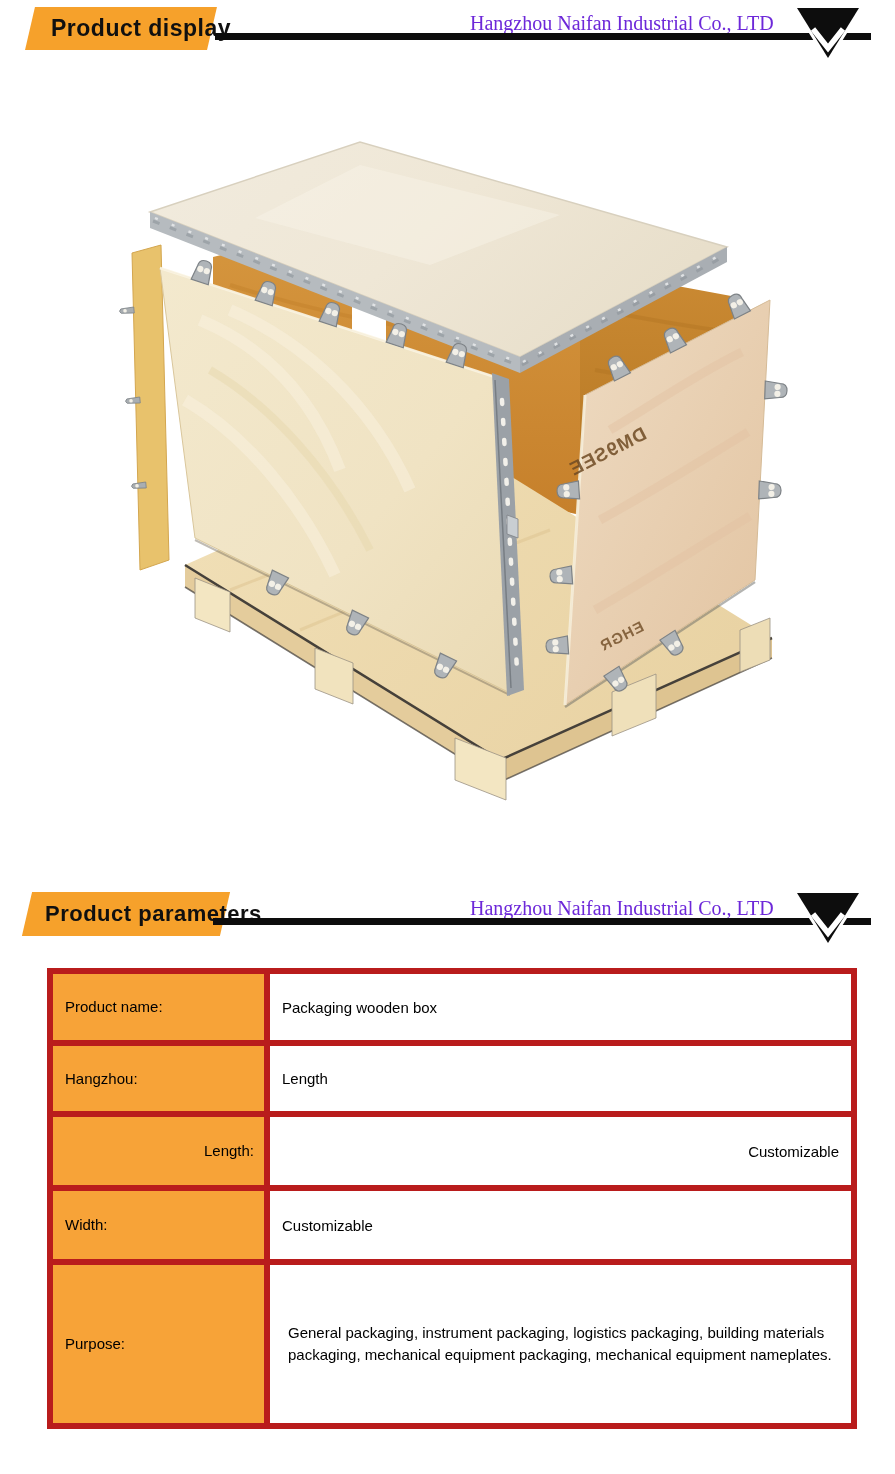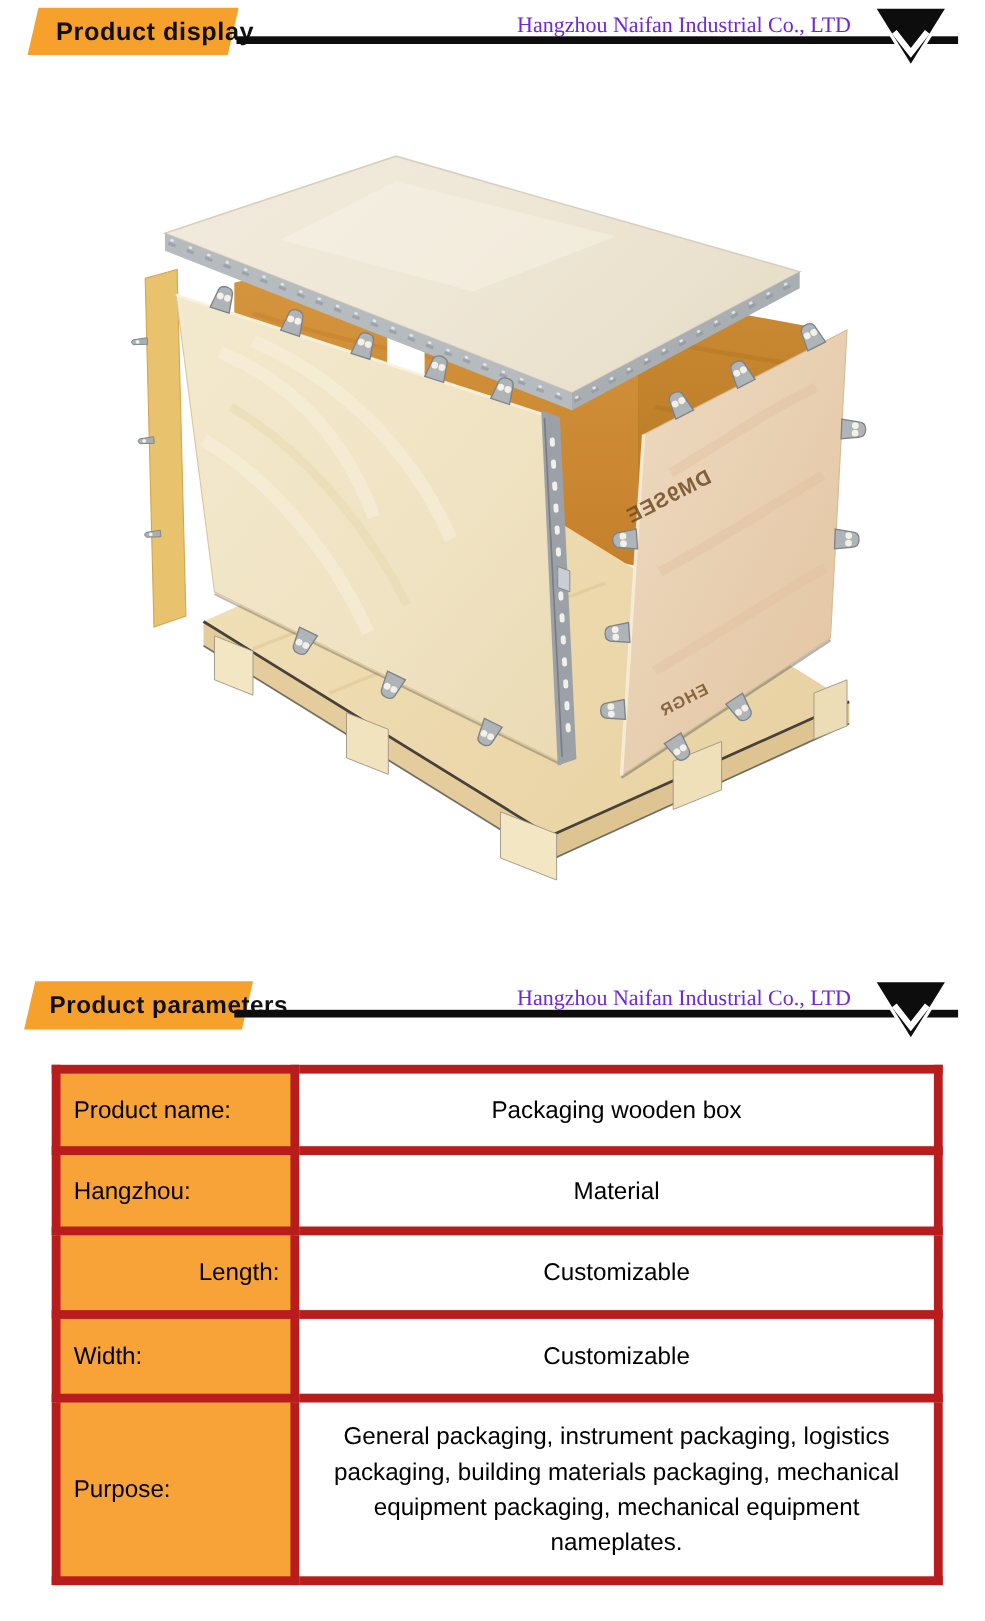--- a/index.html
+++ b/index.html
@@ -21,23 +21,23 @@
   .rule1{left:215px;top:33px;width:656px;}
   .rule2{left:213px;top:918px;width:658px;}
   .tri-logo{position:absolute;width:72px;height:58px;}
   .tri1{left:792px;top:4px;}
   .tri2{left:792px;top:889px;}
   
   .photo{position:absolute;left:0;top:70px;width:895px;height:810px;}
   
   .ptable{position:absolute;left:47px;top:968px;width:810px;border-collapse:collapse;
         table-layout:fixed;background:#fff;}
-  .ptable td{border:8px solid #b91c1c;font-size:22px;color:#000;vertical-align:middle;}
+  .ptable td{border:6px solid #b91c1c;font-size:15px;color:#000;vertical-align:middle;}
   .ptable td.lbl{background:#F7A338;padding:4px 10px 4px 12px;line-height:1.45;}
-  .ptable td.val{text-align:center;padding:4px 12px;}
+  .ptable td.val{padding:4px 12px;}
   tr.h1 td{height:58px;} tr.h2 td{height:57px;} tr.h3 td{height:60px;text-align:right;}
   tr.h4 td{height:60px;} tr.h5 td{height:95px;} tr.h6 td{height:150px;}
   .purpose-text{max-width:545px;margin:0 auto;line-height:1.45;}
 </style>
 </head>
 <body>
 
 <div class="page">
 
   <div class="banner banner1">
@@ -193,21 +193,21 @@
         <col style="width:217px">
         <col>
       </colgroup>
     <tbody>
       <tr class="h1">
         <td class="lbl">Product name:</td>
         <td class="val">Packaging wooden box</td>
       </tr>
       <tr class="h2">
         <td class="lbl">Hangzhou:</td>
-        <td class="val">Material</td>
+        <td class="val">Length</td>
       </tr>
       <tr class="h3">
         <td class="lbl">Length:</td>
         <td class="val">Customizable</td>
       </tr>
       <tr class="h4">
         <td class="lbl">Width:</td>
         <td class="val">Customizable</td>
       </tr>
       <tr class="h6">

